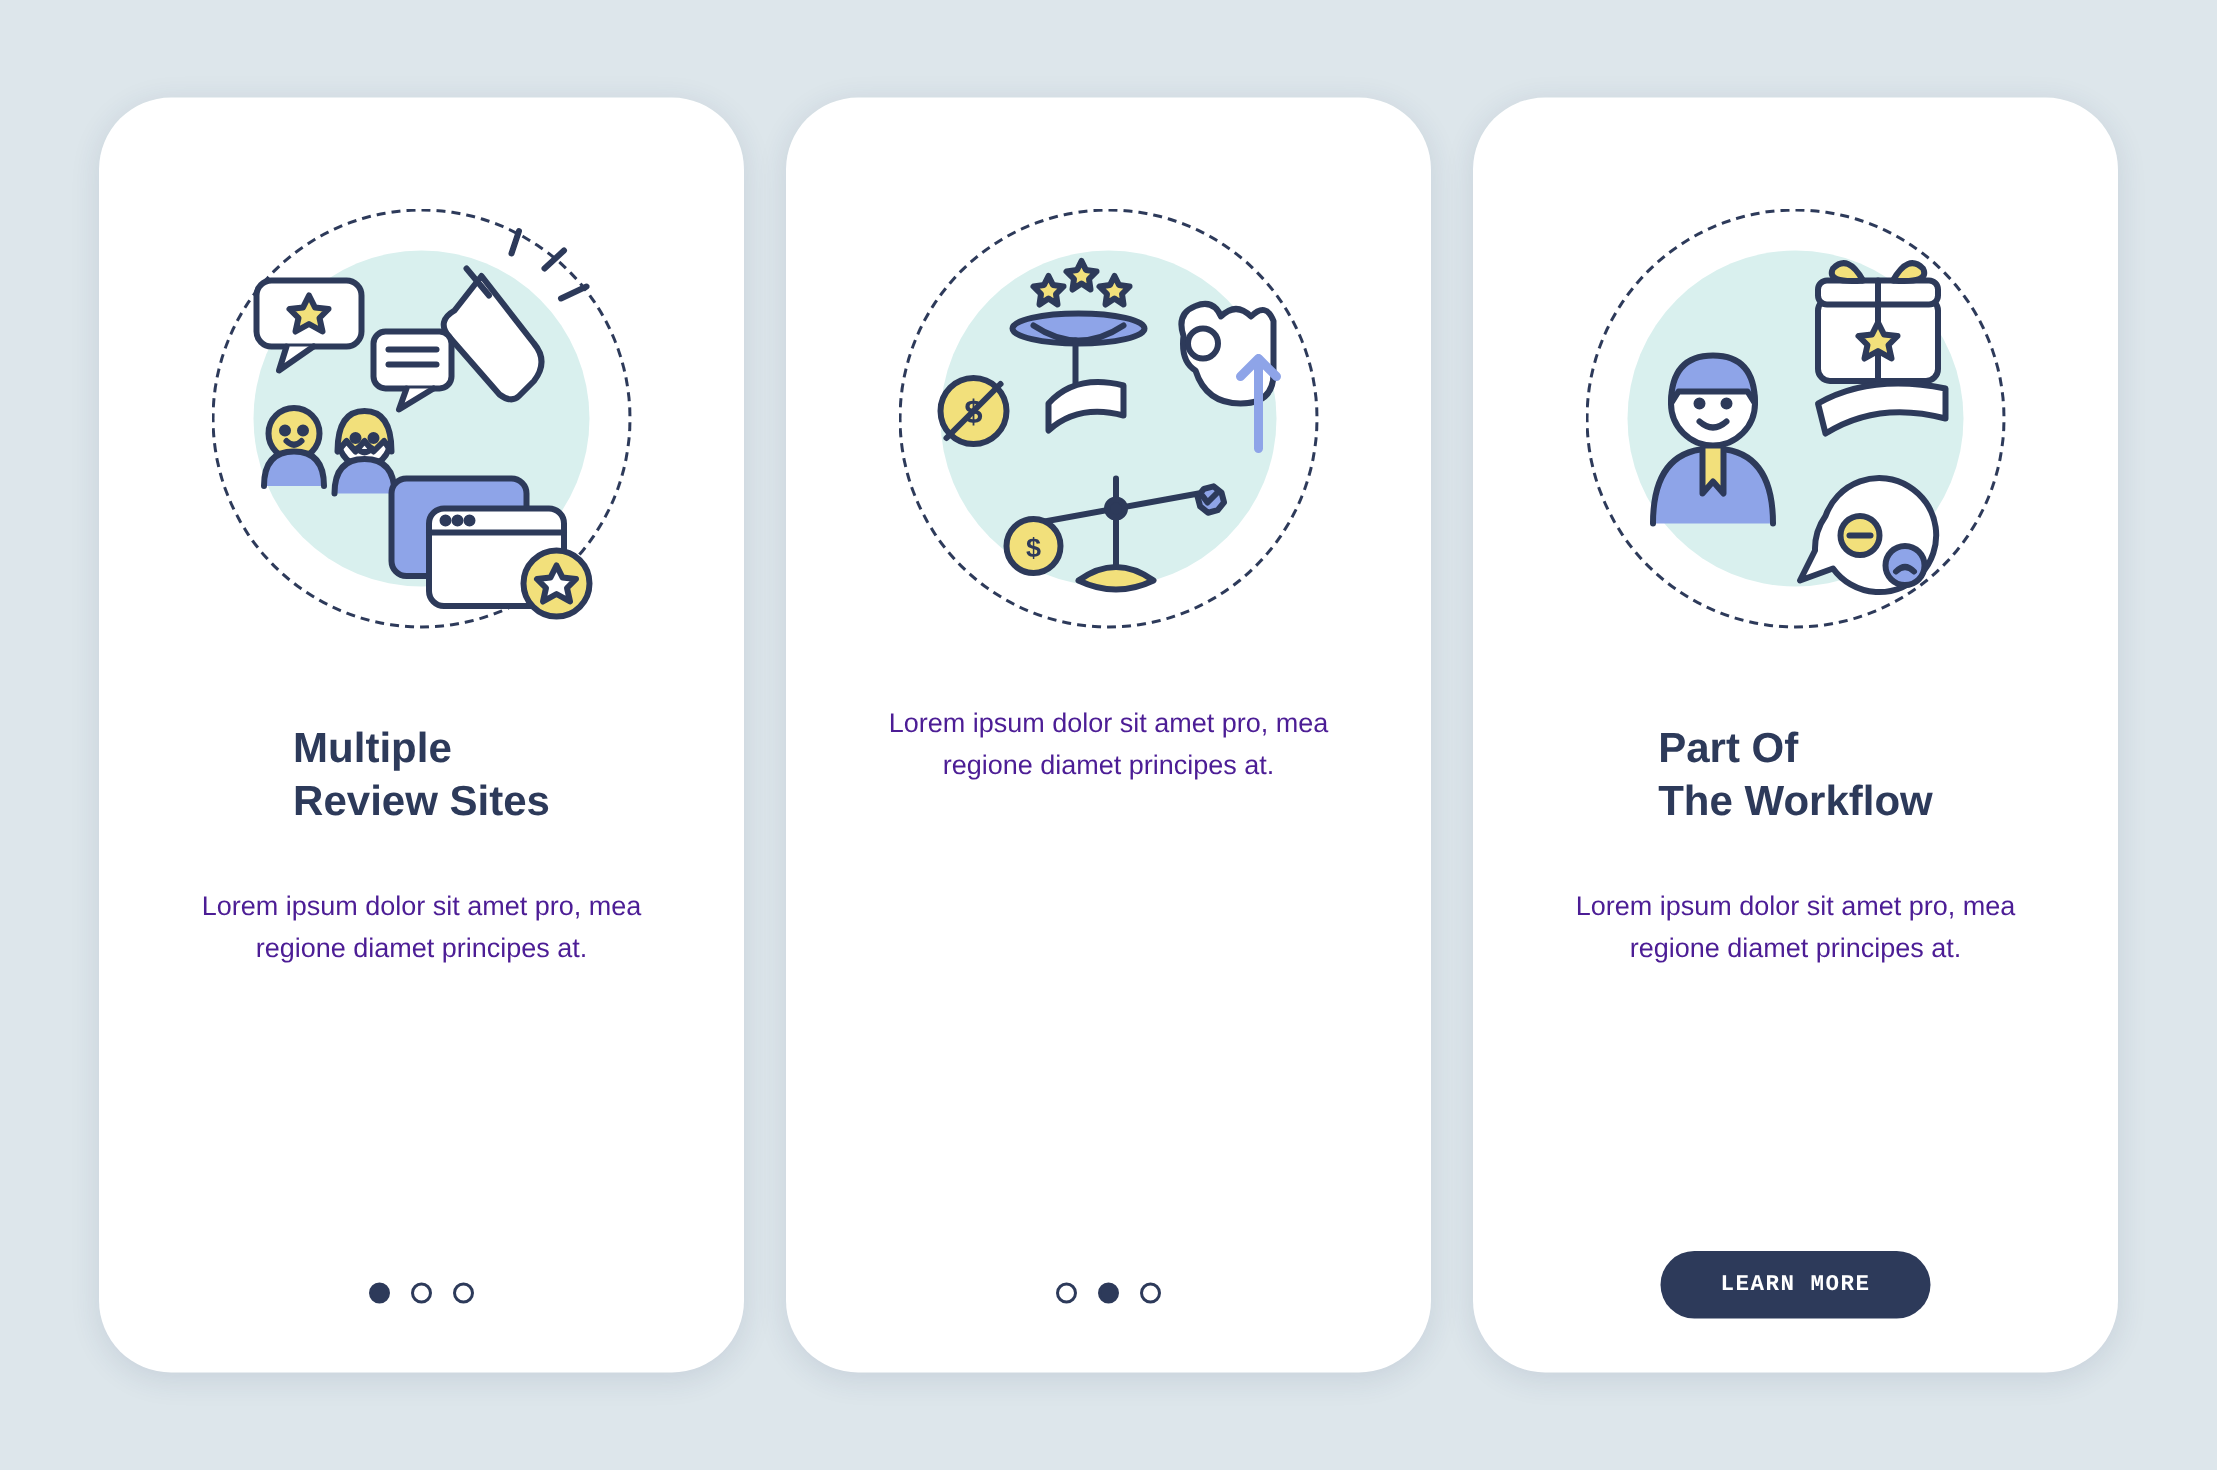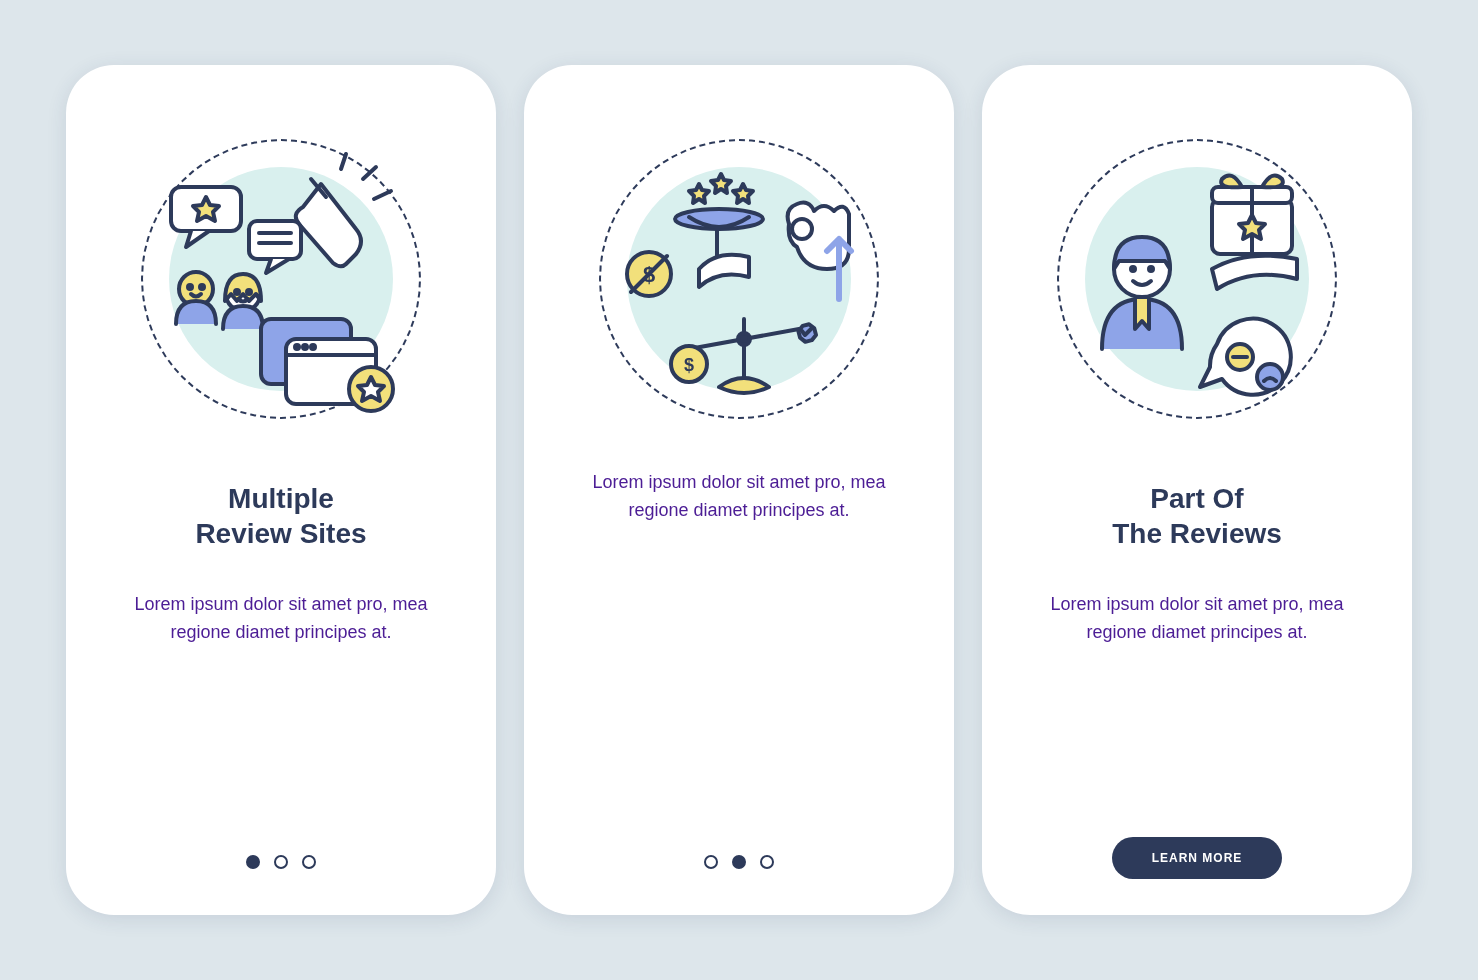--- a/index.html
+++ b/index.html
@@ -41,21 +41,20 @@
     position: absolute;
     inset: 38px;
     background: #d9f0ee;
     border-radius: 50%;
   }
   .illus svg { position: absolute; inset: 0; }
   .title {
     color: #2d3a5a;
     font-size: 28px;
     font-weight: 800;
-    text-align: center;
     margin-top: 52px;
     line-height: 1.25;
     white-space: pre-line;
   }
   .desc {
     color: #4c1d95;
     font-size: 18px;
     text-align: center;
     margin-top: 40px;
     line-height: 1.55;
@@ -76,24 +75,25 @@
   }
   .dot.active { background: #2d3a5a; }
   .cta {
     position: absolute;
     bottom: 36px;
     background: #2d3a5a;
     color: #fff;
     border: none;
     border-radius: 999px;
     padding: 14px 40px;
-    font-size: 12px;
+    font-size: 15px;
     font-weight: 700;
     letter-spacing: 1px;
     cursor: pointer;
+    font-family: Liberation Mono, monospace;
   }
 </style>
 </head>
 <body>
 
 <div class="phone">
   <div class="illus">
     <div class="bg-circle"></div>
     <div class="dashed-ring"></div>
     <svg viewBox="0 0 300 300">
@@ -214,16 +214,16 @@
 
         <path d="M170 215 a38 38 0 1 1 5 35 l-22 8 10 -20 a38 38 0 0 1 7 -23" fill="#fff"></path>
         <circle cx="193" cy="228" r="13" fill="#f2e07b"></circle>
         <line x1="186" y1="228" x2="200" y2="228"></line>
         <circle cx="223" cy="248" r="13" fill="#8ea4e8"></circle>
         <path d="M217 252 Q223 246 229 252"></path>
       </g>
     </svg>
   </div>
   <h2 class="title">Part Of
-The Reviews</h2>
+The Workflow</h2>
   <p class="desc">Lorem ipsum dolor sit amet pro, mea regione diamet principes at.</p>
   <button class="cta">LEARN MORE</button>
 </div>
 
 </body></html>

